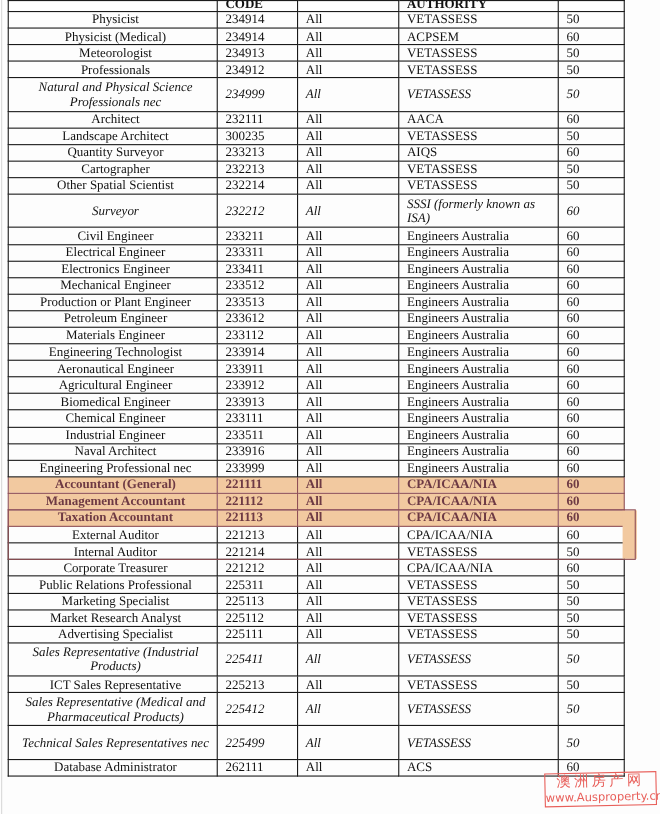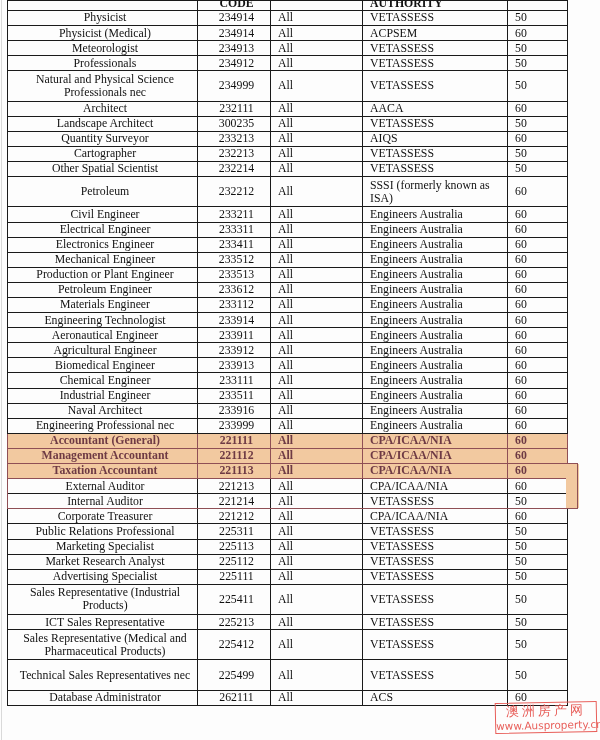--- a/index.html
+++ b/index.html
@@ -23,23 +23,23 @@
     border:1px solid var(--table-border,#1a1a1a);
     font-size:11.8px; line-height:13.2px;
     color:#111;
     padding:0 2px 0 7px;
     vertical-align:middle;
     overflow:hidden;
     box-sizing:border-box;
     white-space:normal;
   }
   tr.row { height:15.1px; }
-  tr.tall { height:30.3px; }
+  tr.tall { height:30.3px;font-style:italic; }
   td.c-occ { padding-left:10px;text-align:center; }
-  td.c-code { padding-left:5px; vertical-align:top; padding-top:1px;text-align:center; }
+  td.c-code { padding-left:5px; vertical-align:top; padding-top:1px; }
   td.c-pts { vertical-align:top; padding-top:1px; }
   tr.header { height:10px; }
   tr.header td { font-weight:bold; vertical-align:top; }
   tr.header .clip { display:block; margin-top:-4px; line-height:13px; }
   tr.hl td {
     background:var(--hl-bg,#f2c9a0);
     color:var(--hl-text,#6e3a44);
     border-color:var(--hl-border,#8f4f55);
     font-weight:bold;
   }
@@ -176,21 +176,21 @@
         <td class="c-pts">50</td>
       </tr>
       <tr class="row">
         <td class="c-occ">Other Spatial Scientist</td>
         <td class="c-code">232214</td>
         <td class="c-all">All</td>
         <td class="c-auth">VETASSESS</td>
         <td class="c-pts">50</td>
       </tr>
       <tr class="row tall">
-        <td class="c-occ">Petroleum</td>
+        <td class="c-occ">Surveyor</td>
         <td class="c-code">232212</td>
         <td class="c-all">All</td>
         <td class="c-auth">SSSI (formerly known as ISA)</td>
         <td class="c-pts">60</td>
       </tr>
       <tr class="row">
         <td class="c-occ">Civil Engineer</td>
         <td class="c-code">233211</td>
         <td class="c-all">All</td>
         <td class="c-auth">Engineers Australia</td>

